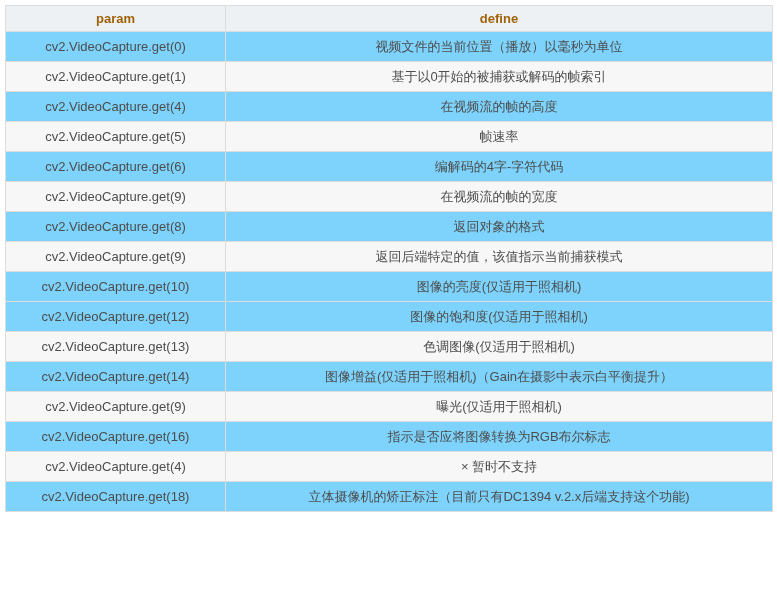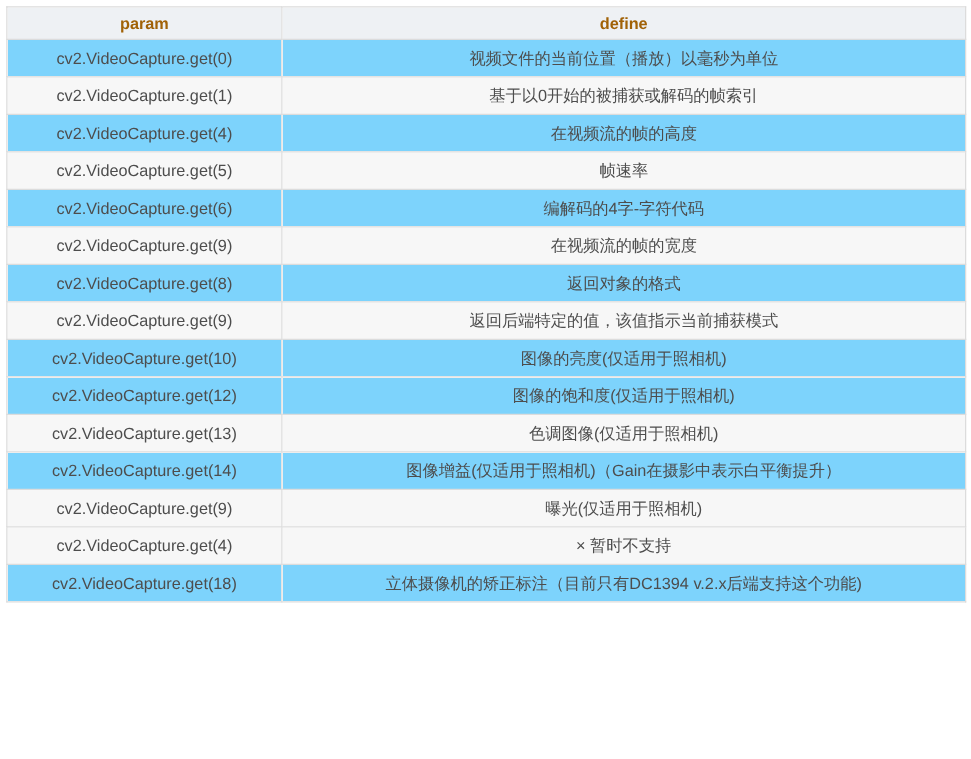--- a/index.html
+++ b/index.html
@@ -107,20 +107,24 @@
           <td>色调图像(仅适用于照相机)</td>
         </tr>
         <tr>
           <td>cv2.VideoCapture.get(14)</td>
           <td>图像增益(仅适用于照相机)（Gain在摄影中表示白平衡提升）</td>
         </tr>
         <tr class="alt">
           <td>cv2.VideoCapture.get(9)</td>
           <td>曝光(仅适用于照相机)</td>
         </tr>
+        <tr>
+          <td>cv2.VideoCapture.get(16)</td>
+          <td>指示是否应将图像转换为RGB布尔标志</td>
+        </tr>
         <tr class="alt">
           <td>cv2.VideoCapture.get(4)</td>
           <td>× 暂时不支持</td>
         </tr>
         <tr>
           <td>cv2.VideoCapture.get(18)</td>
           <td>立体摄像机的矫正标注（目前只有DC1394 v.2.x后端支持这个功能)</td>
         </tr>
       </tbody>
   </table>

